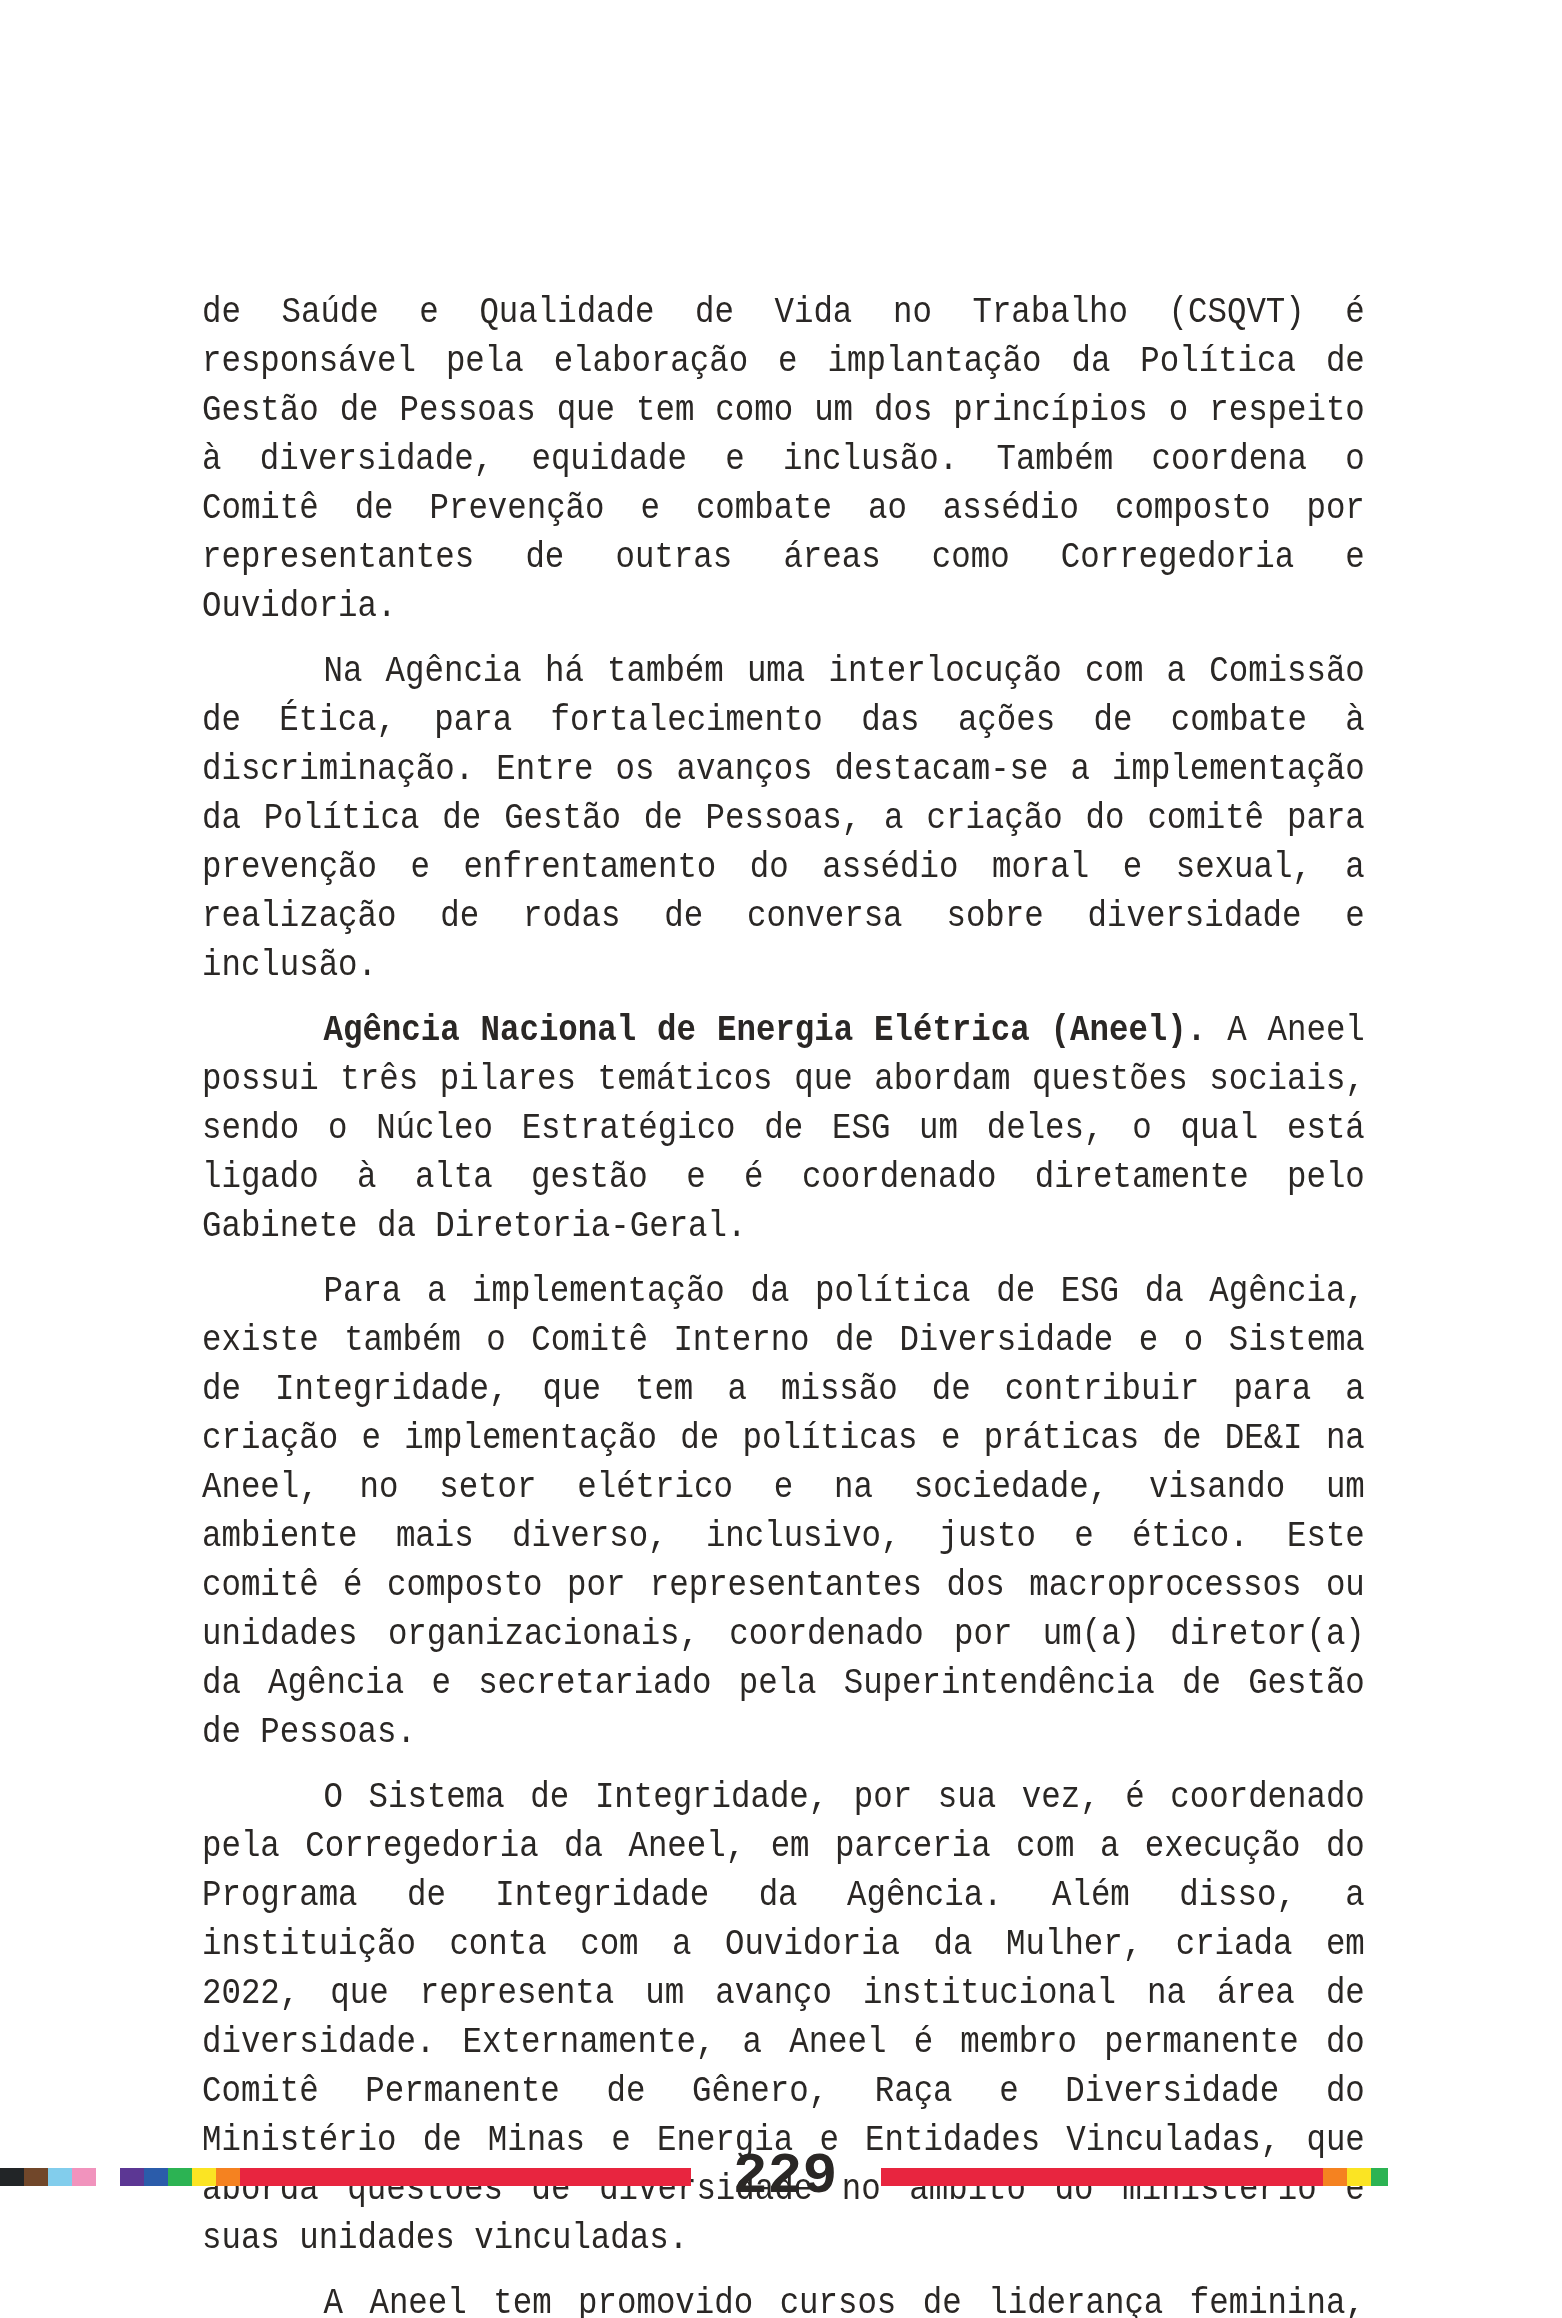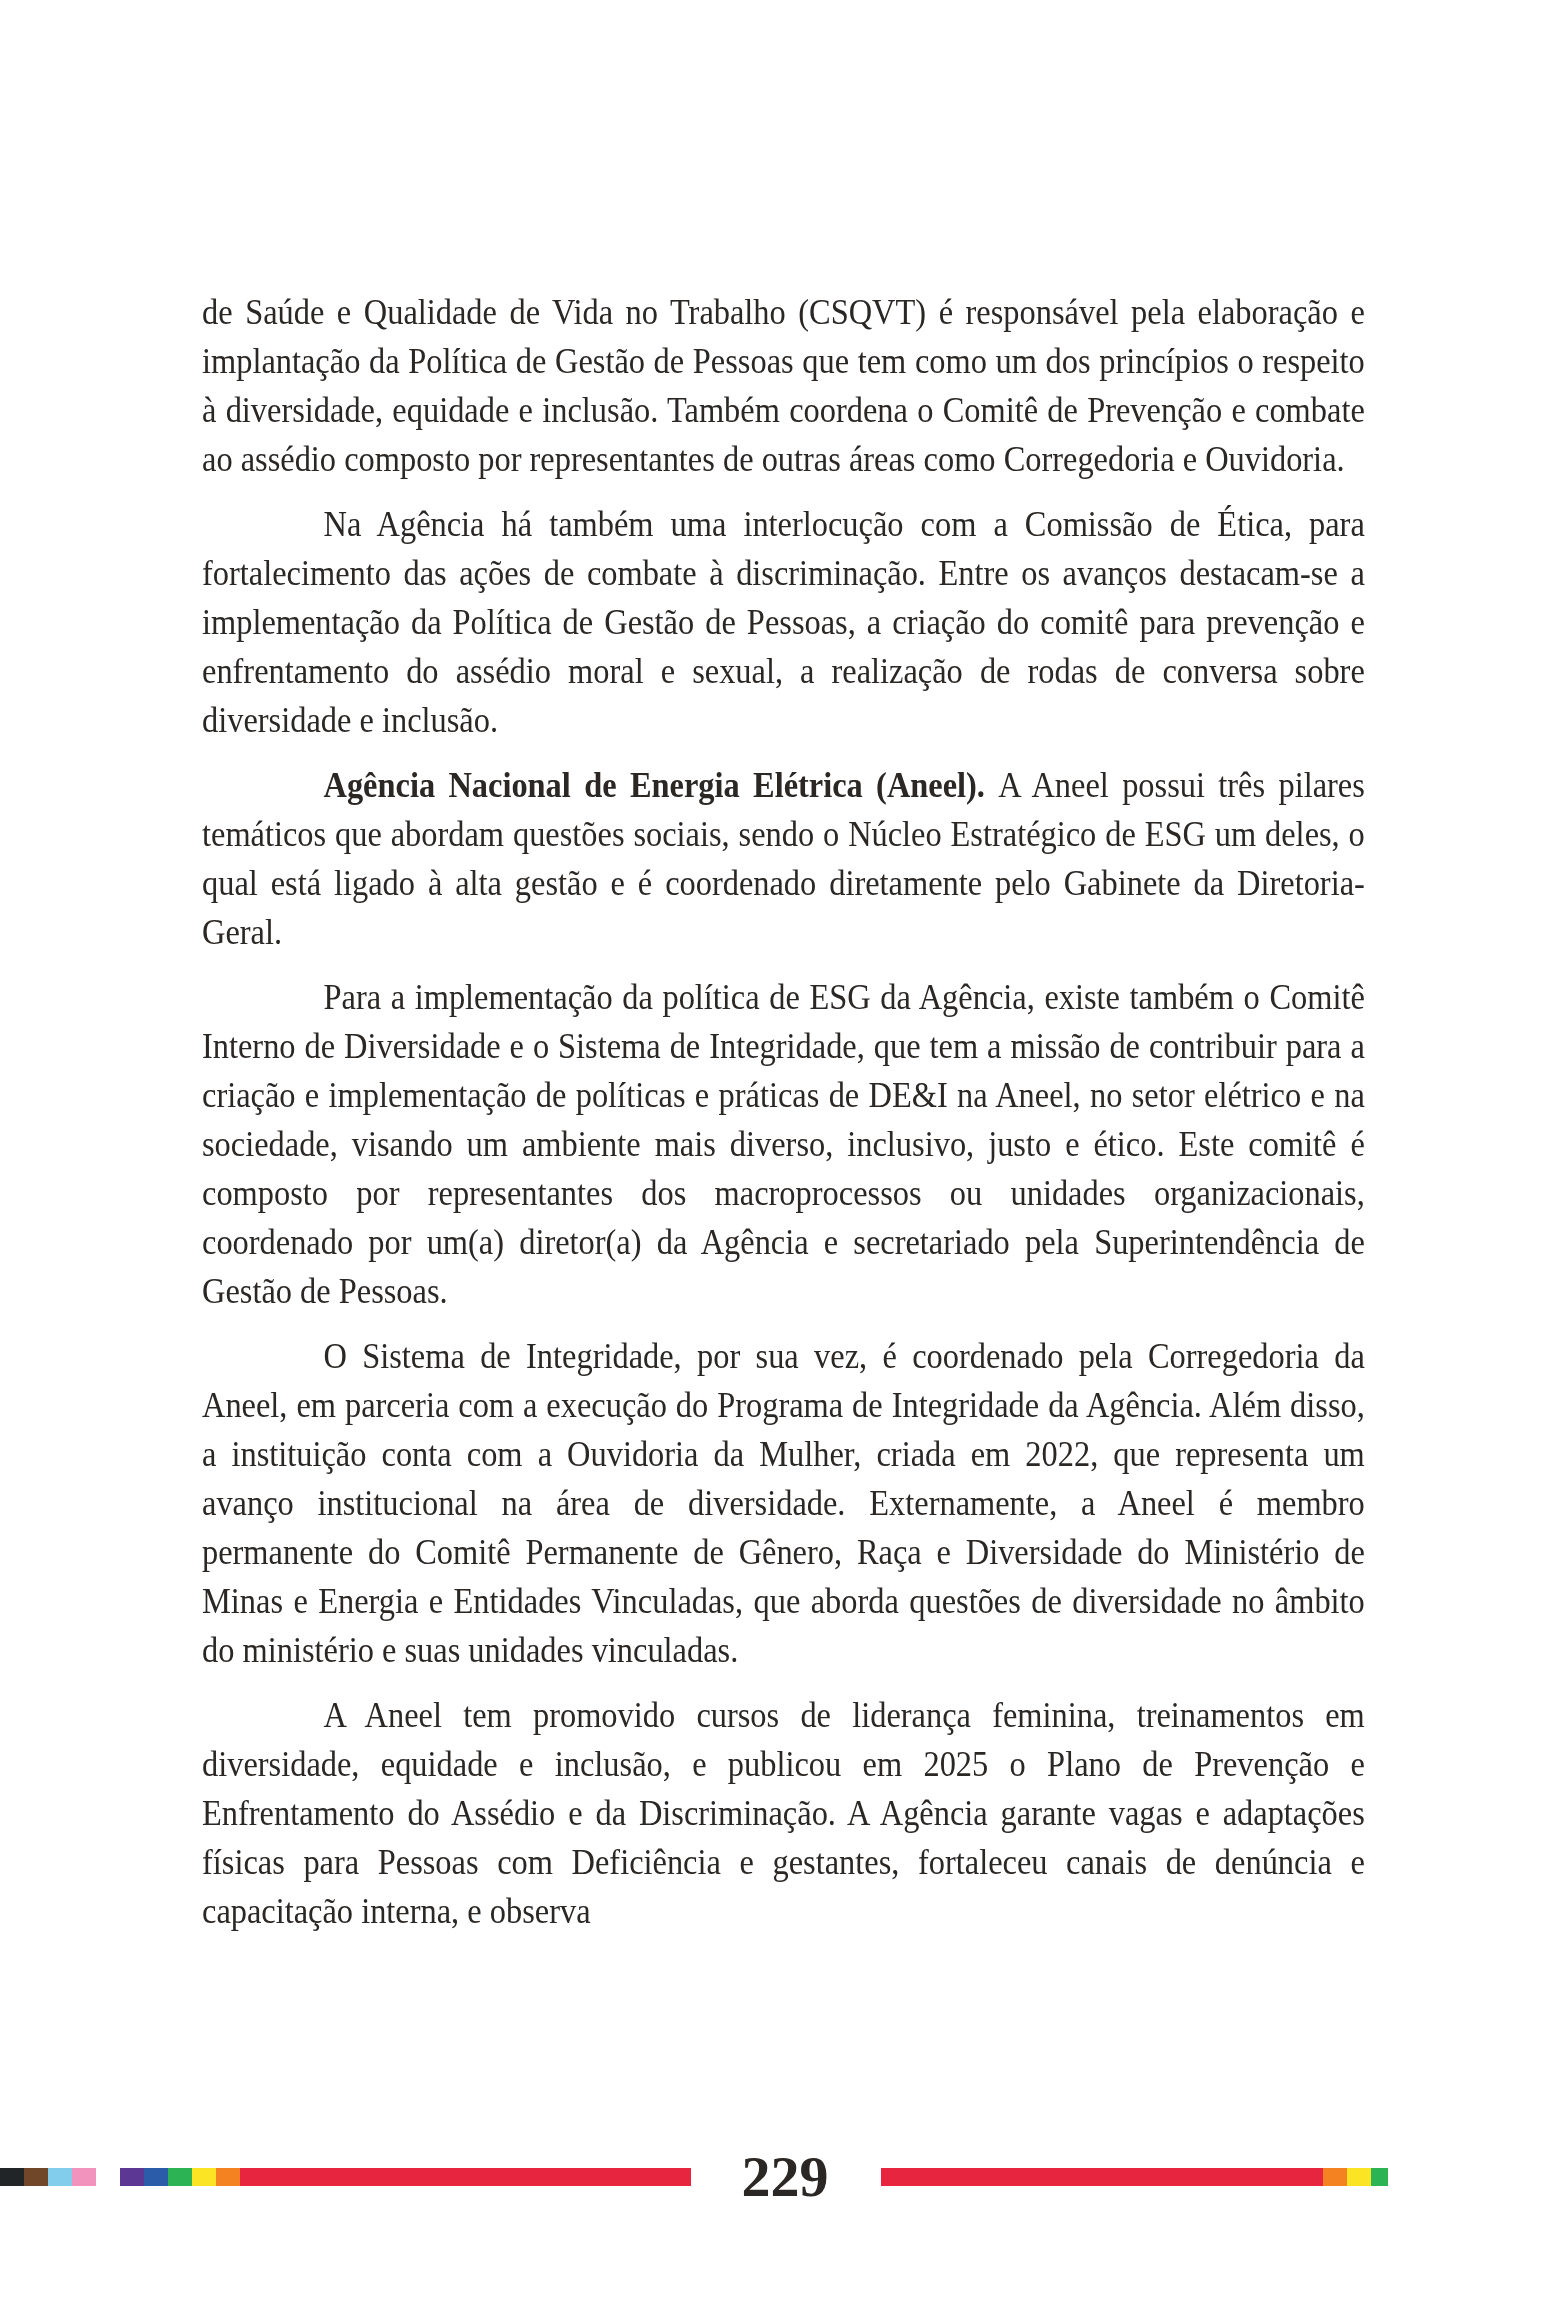--- a/index.html
+++ b/index.html
@@ -2,21 +2,21 @@
 <html style="font-size:13.7px"><head>
 <meta charset="utf-8">
 <style>
   html, body { margin: 0; padding: 0; background: #ffffff; }
   .page {
     position: relative;
     width: 1388px;
     height: 2319px;
     background: #ffffff;
     overflow: hidden;
-    font-family: Liberation Serif, serif;
+    font-family: Liberation Mono, monospace;
   }
   .text-block {
     position: absolute;
     left: 202px;
     top: 288px;
     width: 1163px;
   }
   .text-inner {
     width: 1292px;
     transform: scaleX(0.9);

